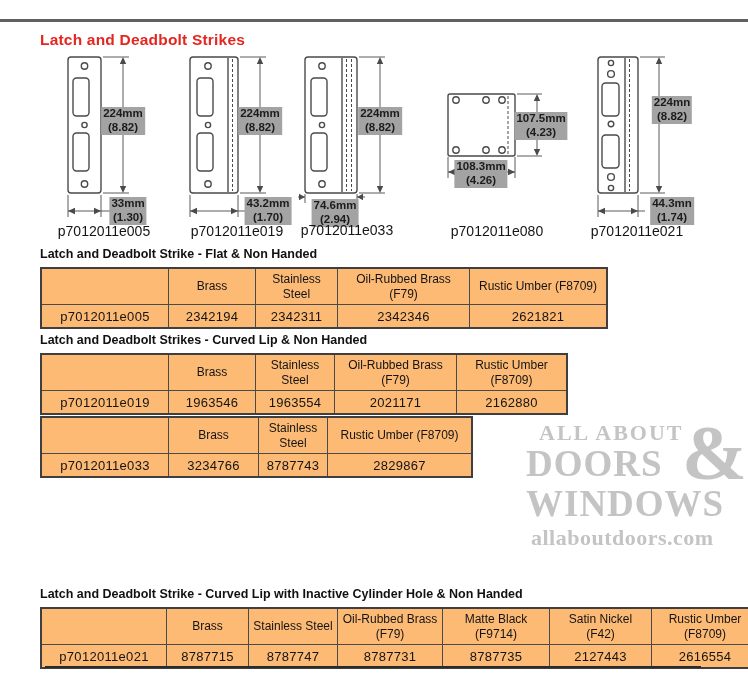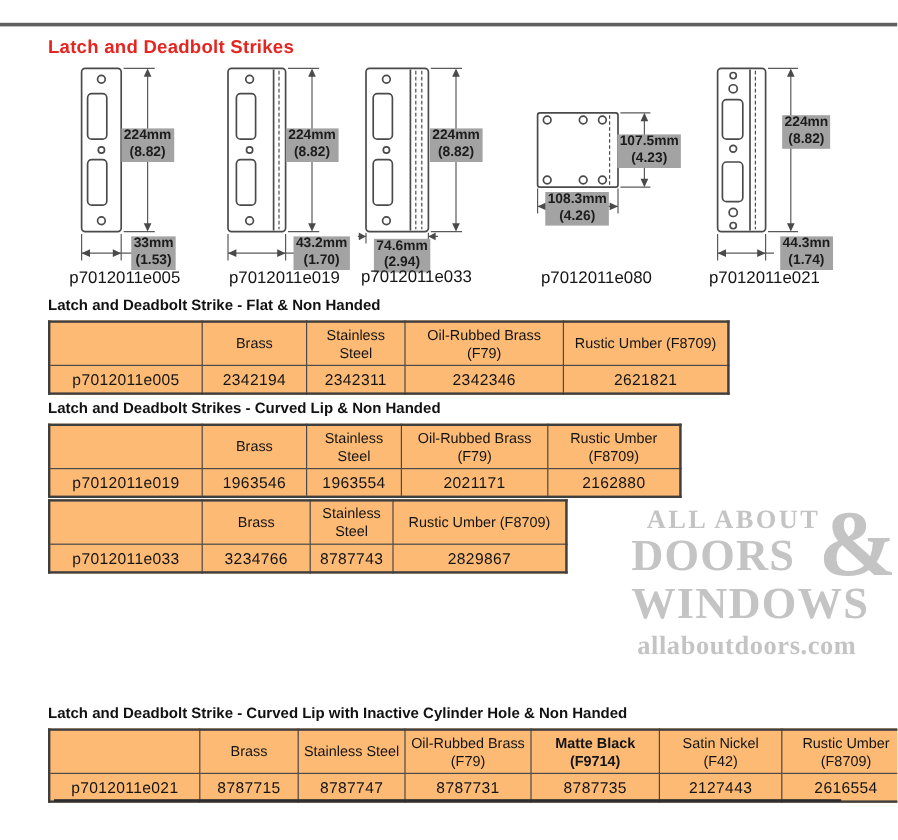--- a/index.html
+++ b/index.html
@@ -78,21 +78,21 @@
         <polygon points="10,161 17,157.8 17,164.2"></polygon>
           <polygon points="43,161 36,157.8 36,164.2"></polygon>
       </g>
     </svg>
     <span class="dim" style="left:65px;top:57px">
         <span>224mm</span>
         <span>(8.82)</span>
       </span>
     <span class="dim" style="left:70px;top:147px">
         <span>33mm</span>
-        <span>(1.53)</span>
+        <span>(1.30)</span>
       </span>
     <span class="part-label" style="left:46px;top:173px">p7012011e005</span>
   </div>
 
   <div class="diagram" style="left:183px;width:118px;">
     <svg width="118" height="170">
       <g stroke="#4a4a4a" fill="none" stroke-width="1.4">
         <rect x="7" y="7" width="48" height="136" rx="3"></rect>
         <line x1="45" y1="8" x2="45" y2="142"></line>
         <line x1="49.5" y1="9" x2="49.5" y2="141" stroke-dasharray="3,2" stroke-width="1"></line>
@@ -318,21 +318,21 @@
 
   <div class="section" style="top:587px">
     <h2 class="sec-heading">Latch and Deadbolt Strike - Curved Lip with Inactive Cylinder Hole &amp; Non Handed</h2>
     <table class="parts" style="width:668px">
         <thead>
           <tr>
             <th style="width: 118px;"></th>
             <th style="width: 75px;">Brass</th>
             <th style="width: 82px;">Stainless Steel</th>
             <th style="width: 98px;">Oil-Rubbed Brass (F79)</th>
-            <th style="width: 100px; font-weight: bold;">Matte Black (F9714)</th>
+            <th style="width: 100px;">Matte Black (F9714)</th>
             <th style="width: 95px; text-align: center;">Satin Nickel (F42)</th>
             <th style="width: 100px;">Rustic Umber (F8709)</th>
           </tr>
         </thead>
         <tbody>
           <tr>
             <td>p7012011e021</td>
             <td>8787715</td>
             <td>8787747</td>
             <td>8787731</td>

